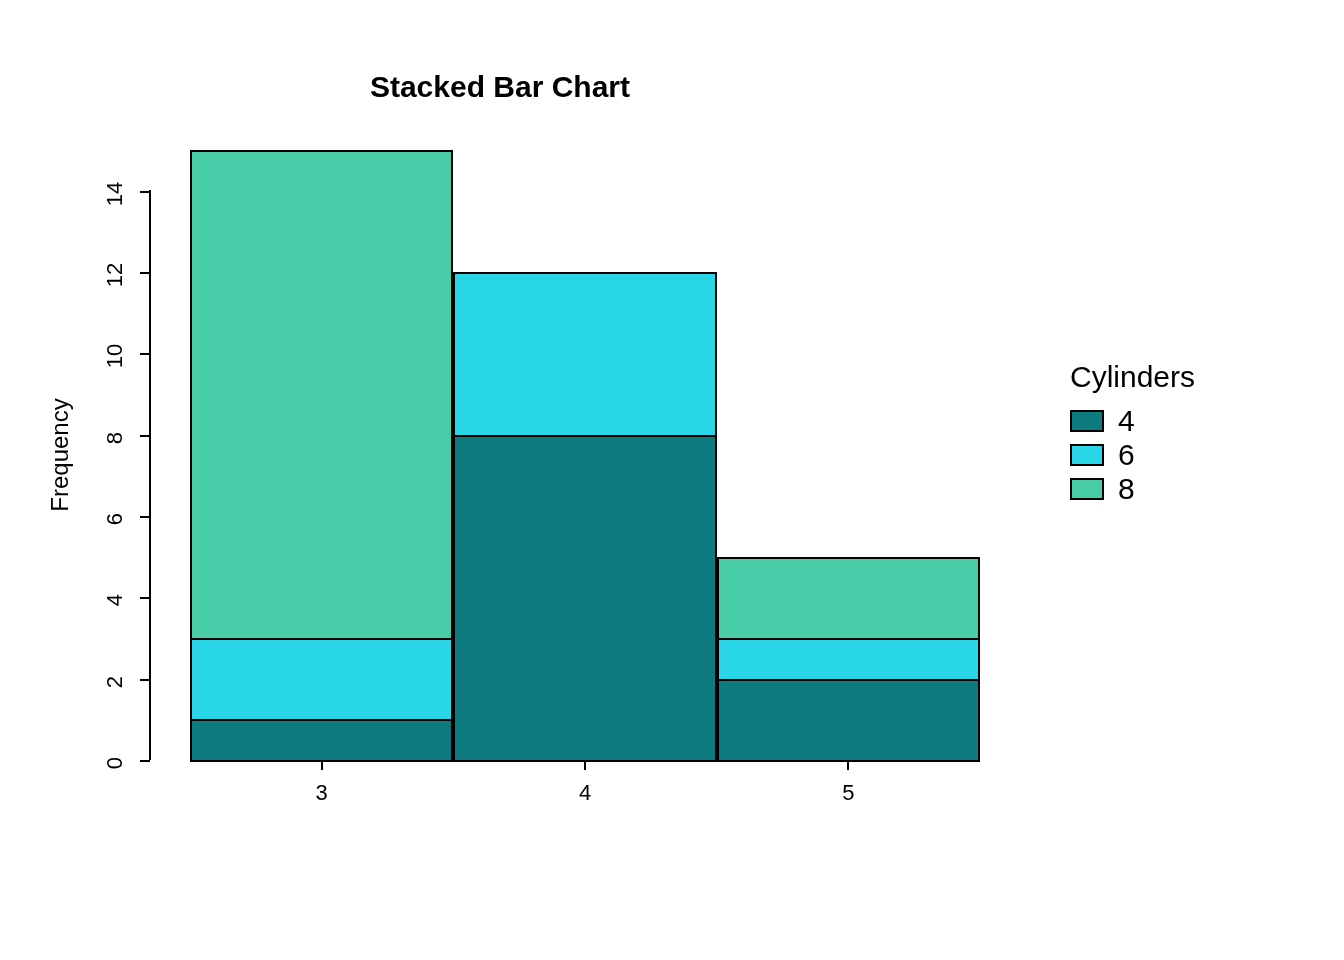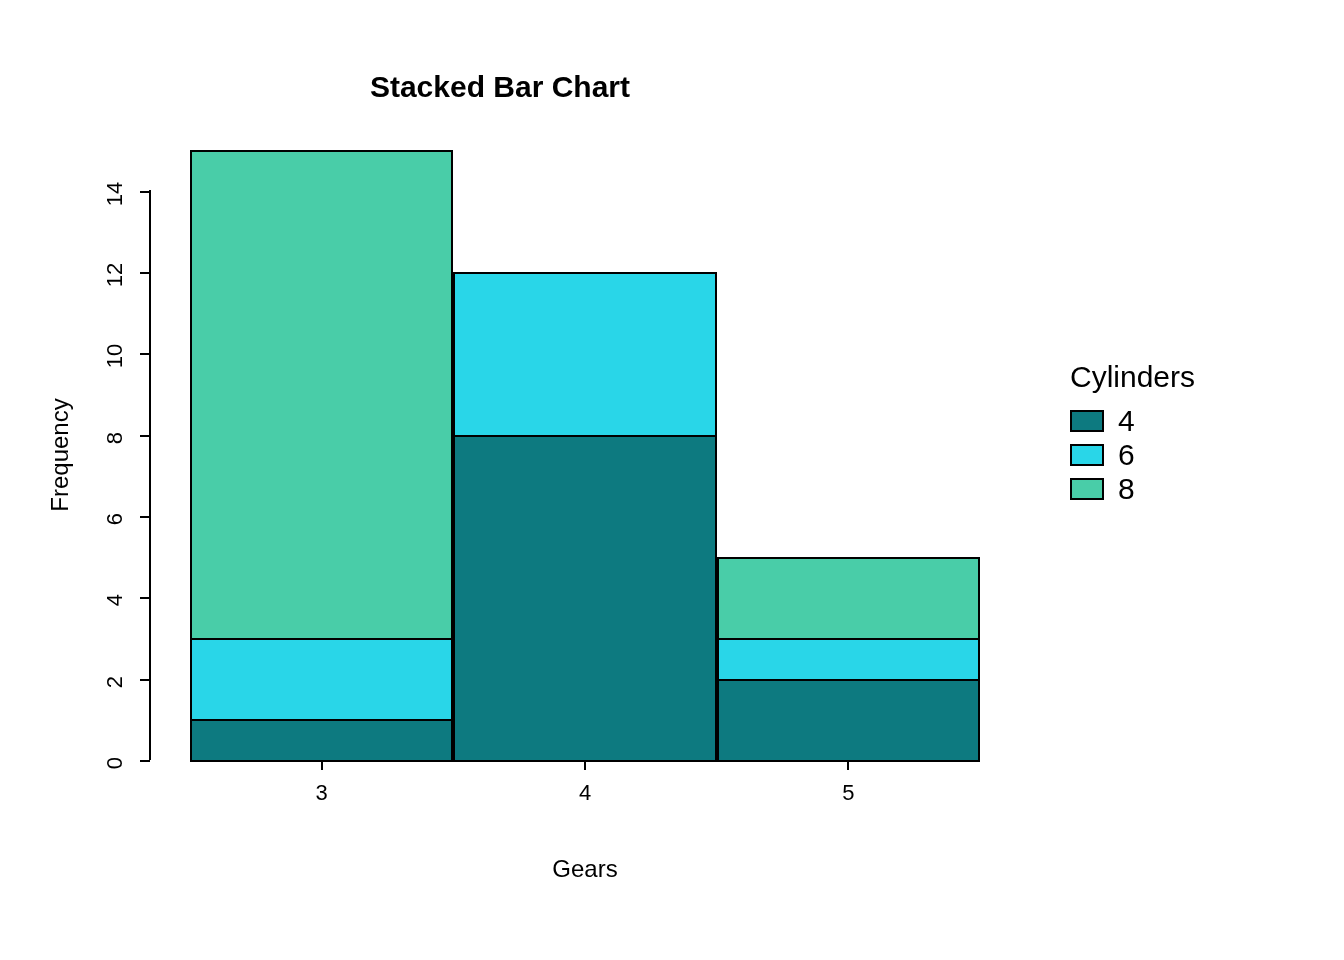--- a/index.html
+++ b/index.html
@@ -134,21 +134,20 @@
   <div class="title">Stacked Bar Chart</div>
 
   <div class="ylabel">
     <span>Frequency</span>
   </div>
 
   <div class="axis-vline"></div>
 
   <div class="plot-area" id="plot-area"></div>
 
-  <div class="xlabel">Gears</div>
 
   <div class="legend">
     <div class="legend-title">Cylinders</div>
     <div id="legend-rows">
         <div class="legend-row">
           <div class="legend-swatch" style="background: rgb(13, 122, 128);"></div>
           <span>4</span>
         </div>
         <div class="legend-row">
           <div class="legend-swatch" style="background: rgb(41, 214, 232);"></div>

